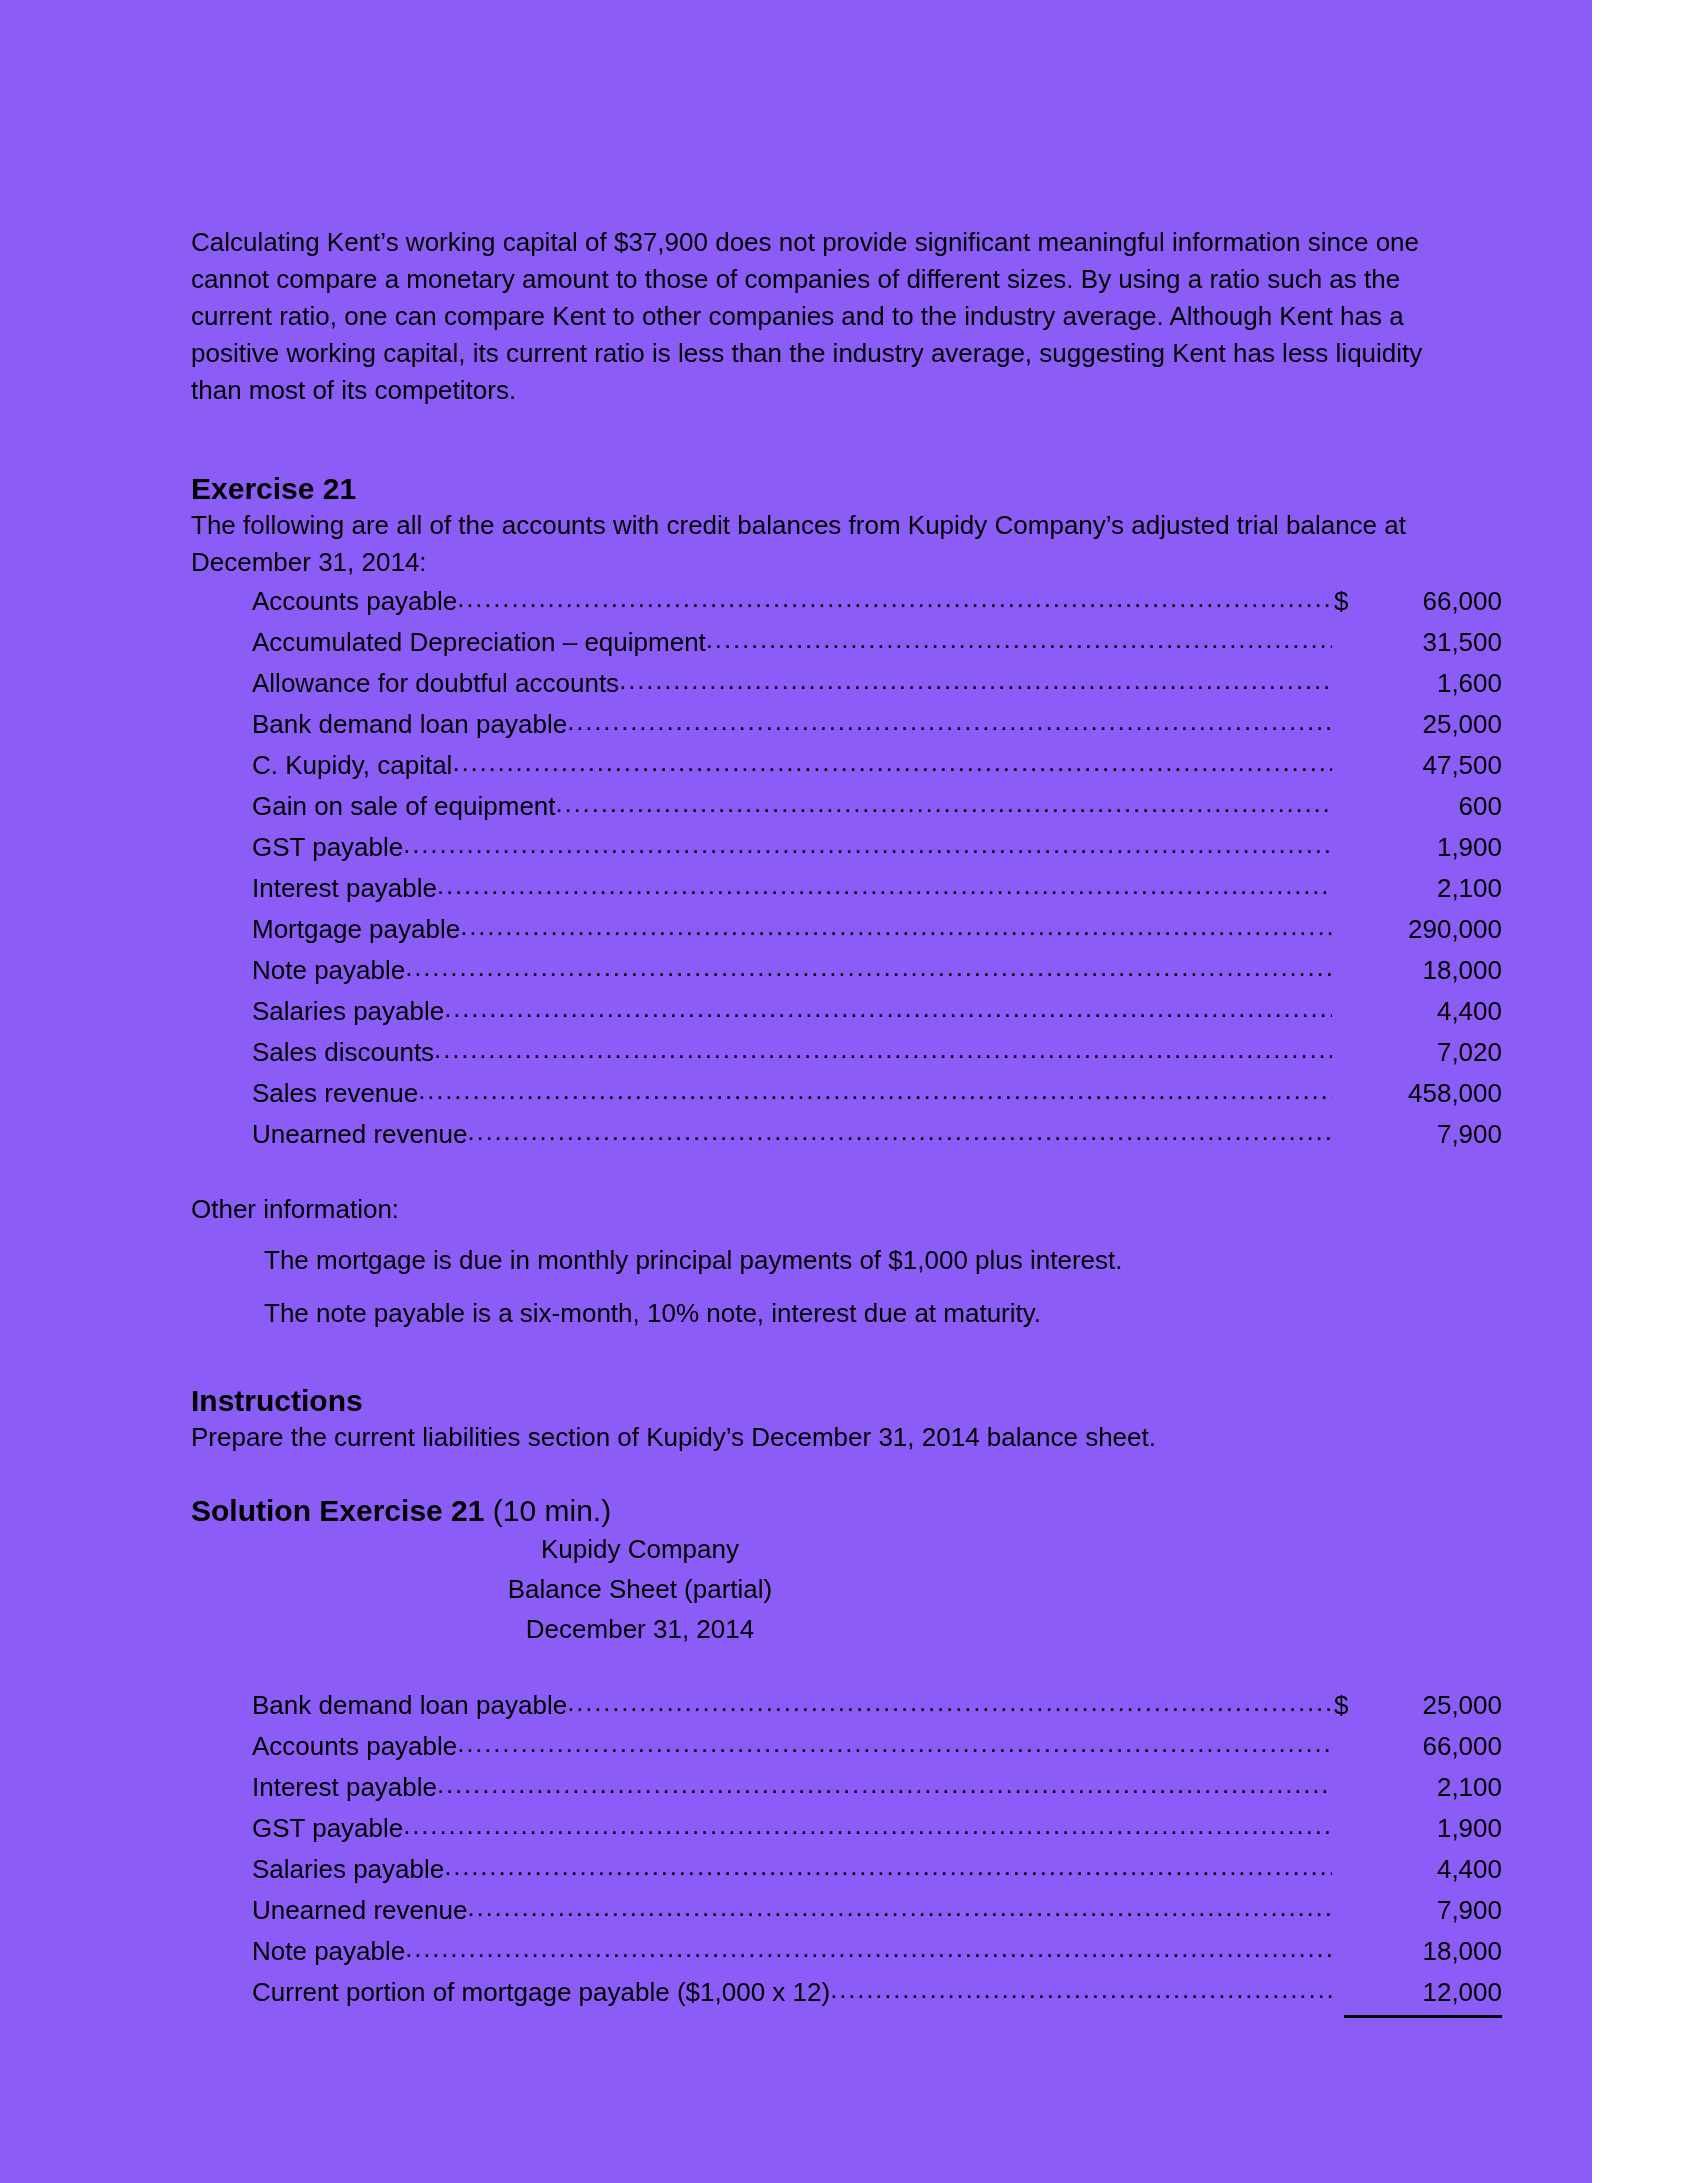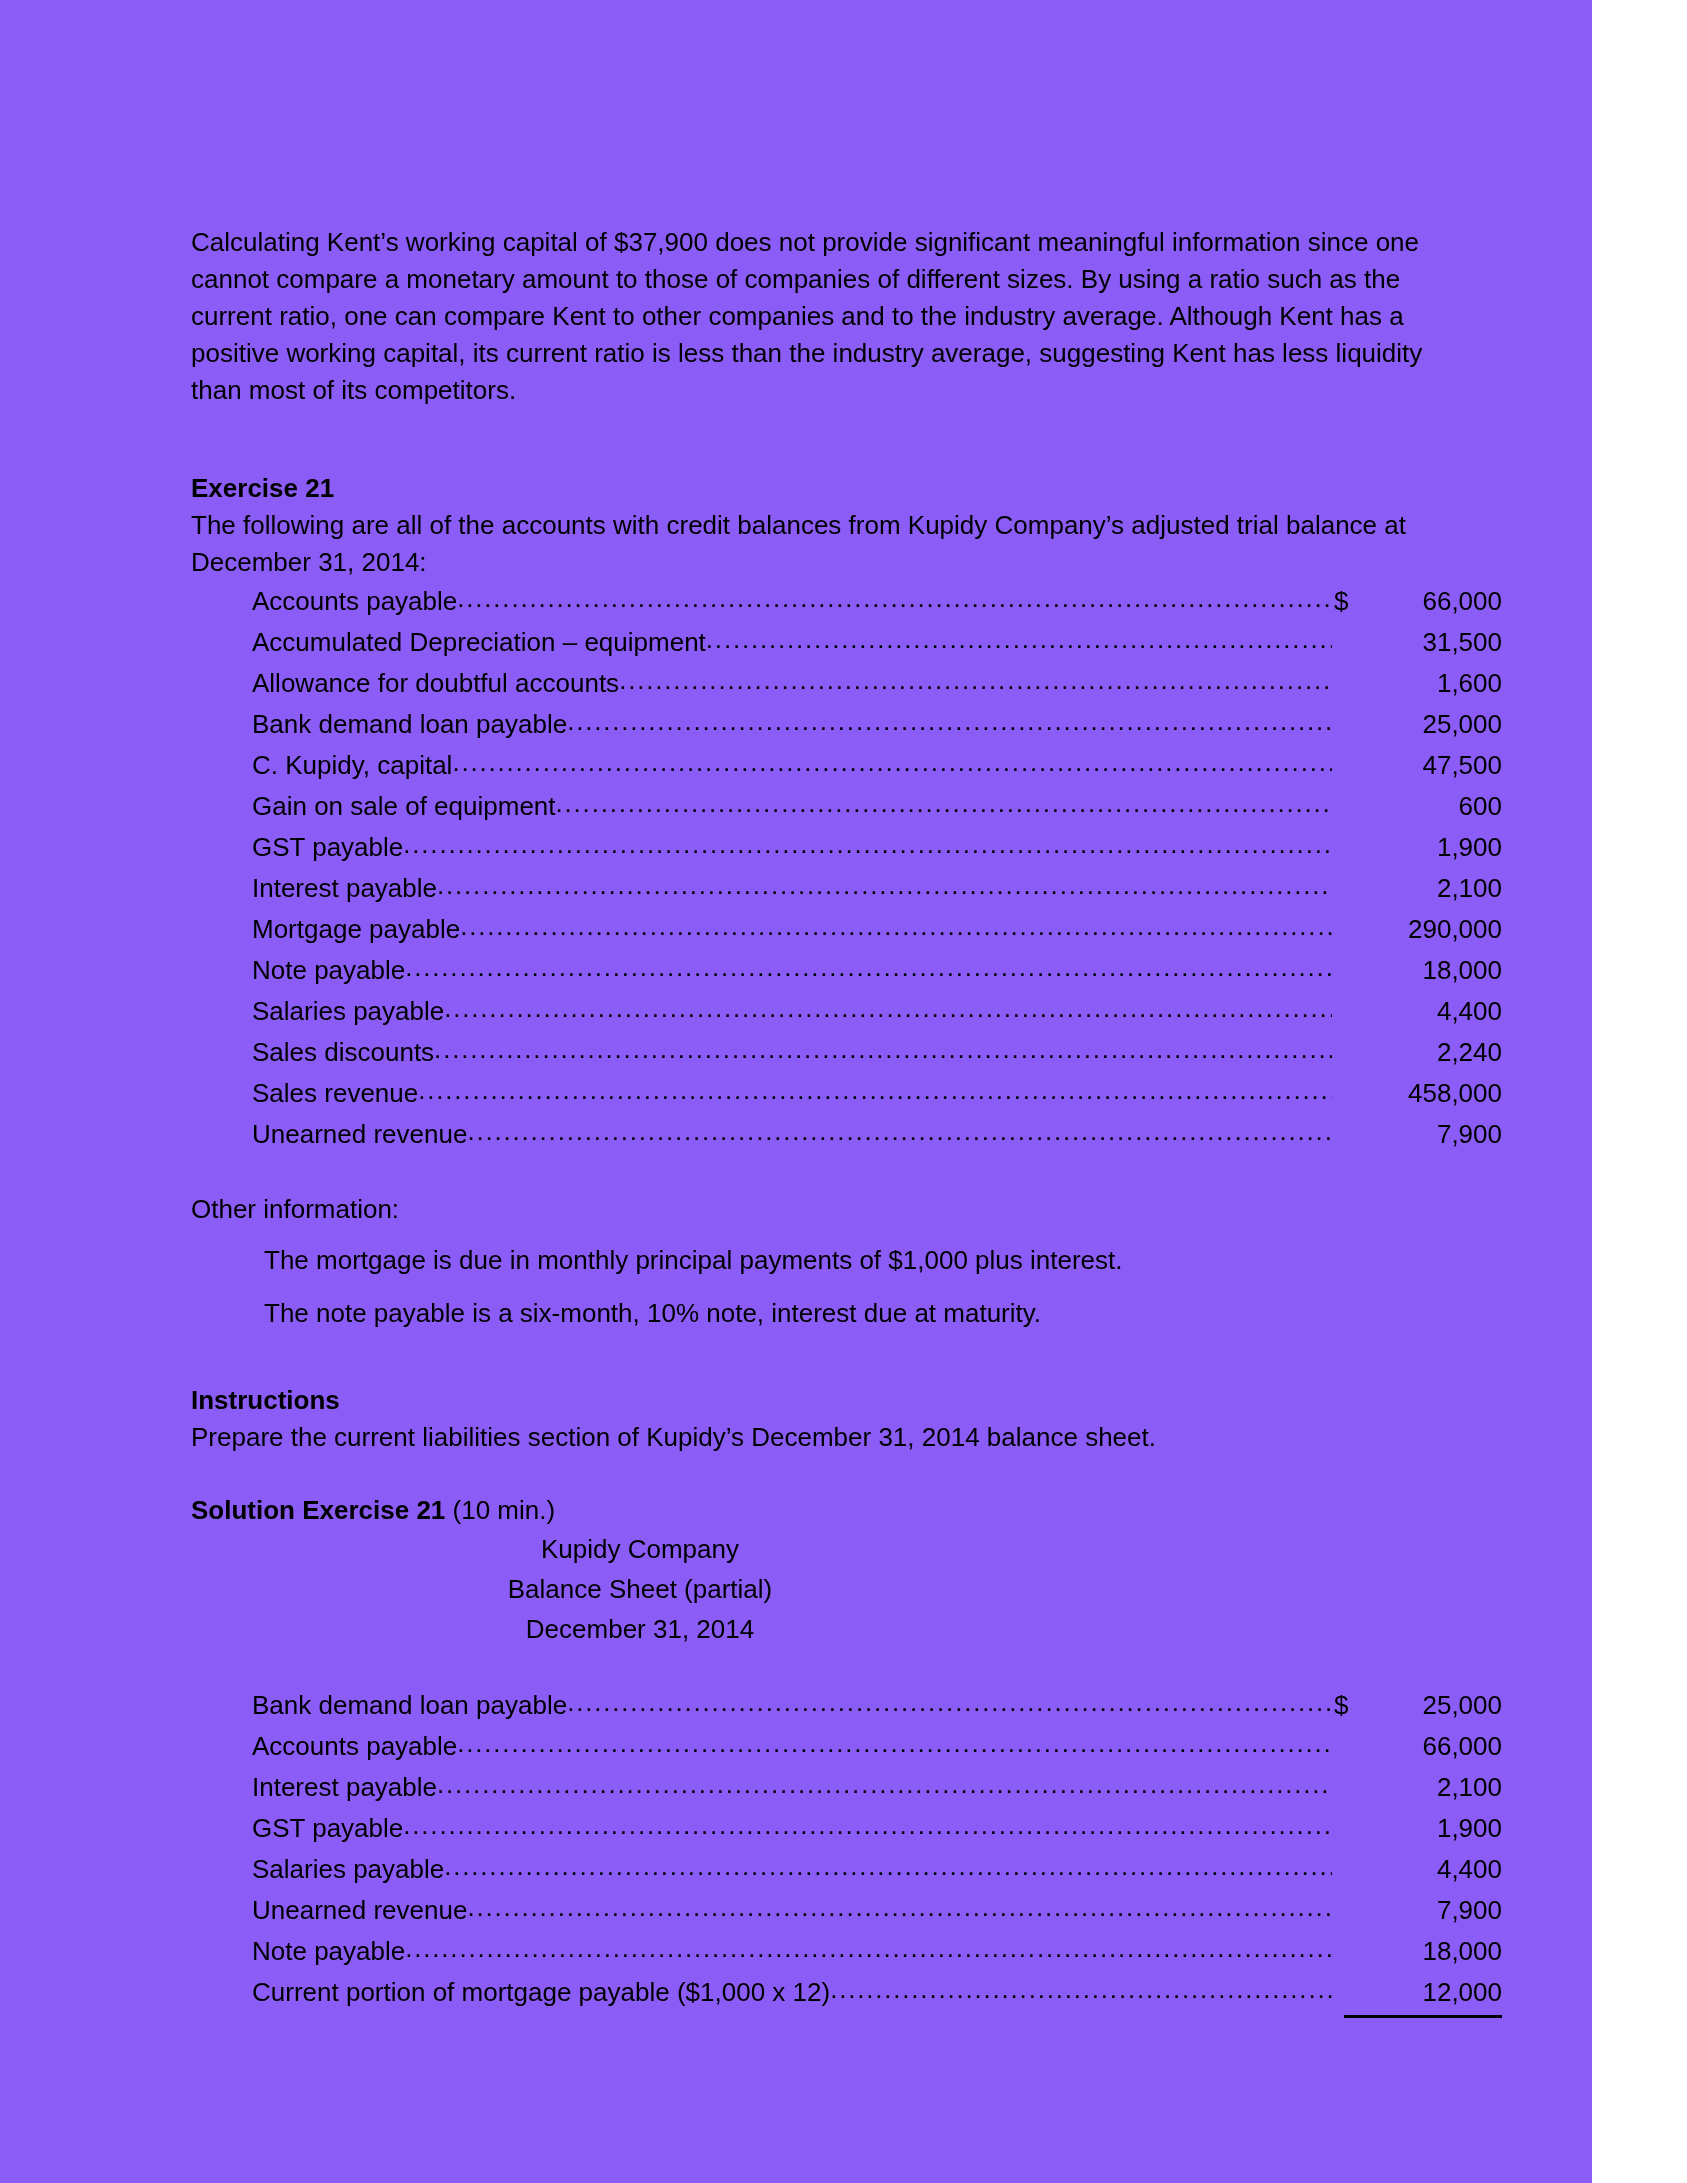--- a/index.html
+++ b/index.html
@@ -25,21 +25,21 @@
   
   .para {
     font-size: 26px;
     line-height: 37px;
     margin: 0;
     max-width: 1285px;
   }
   .spacer-lg { height: 61px; }
   .spacer-md { height: 36px; }
   .heading {
-    font-size: 26px;
+    font-size: 30px;
     line-height: 37px;
     font-weight: bold;
     margin: 0;
   }
   .heading .normal-weight { font-weight: normal; }
 
   
   .ledger {
     margin: 0;
     padding: 0;
@@ -186,21 +186,21 @@
       <li class="ledger-row">
         <span class="ledger-label">Salaries payable</span>
         <span class="ledger-dots"></span>
         <span class="ledger-cur"></span>
         <span class="ledger-amt">4,400</span>
       </li>
       <li class="ledger-row">
         <span class="ledger-label">Sales discounts</span>
         <span class="ledger-dots"></span>
         <span class="ledger-cur"></span>
-        <span class="ledger-amt">2,240</span>
+        <span class="ledger-amt">7,020</span>
       </li>
       <li class="ledger-row">
         <span class="ledger-label">Sales revenue</span>
         <span class="ledger-dots"></span>
         <span class="ledger-cur"></span>
         <span class="ledger-amt">458,000</span>
       </li>
       <li class="ledger-row">
         <span class="ledger-label">Unearned revenue</span>
         <span class="ledger-dots"></span>

